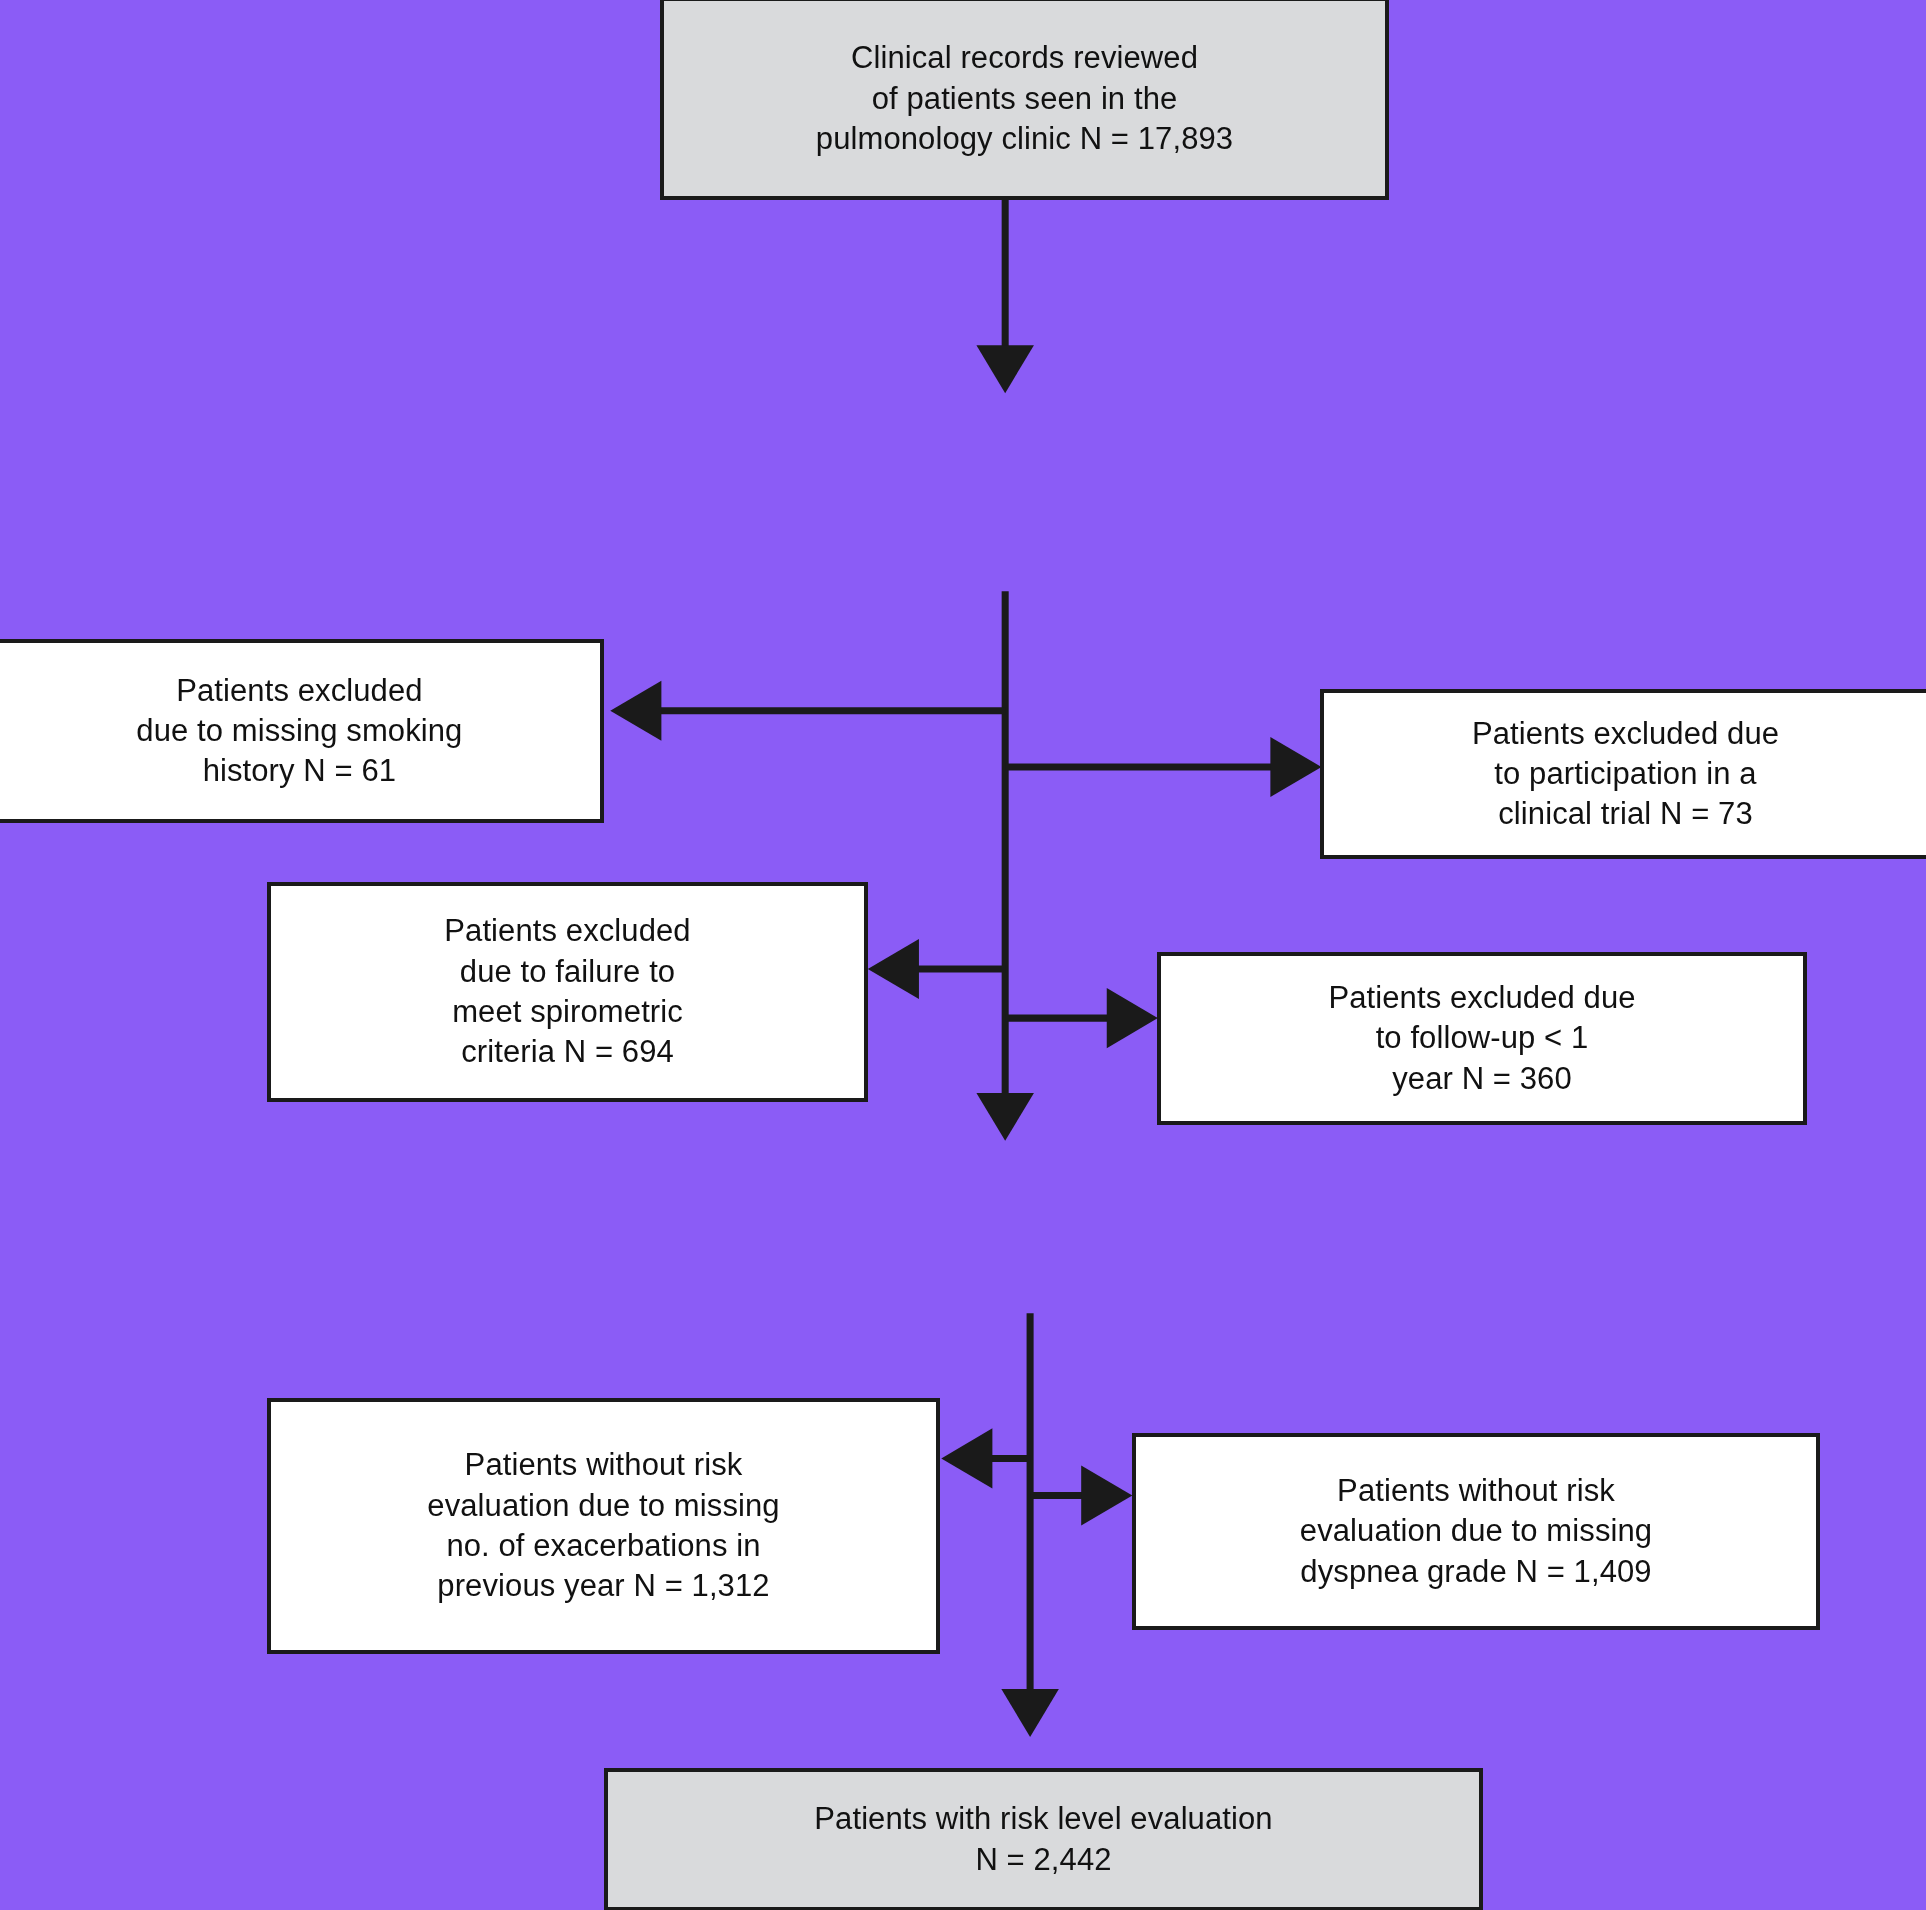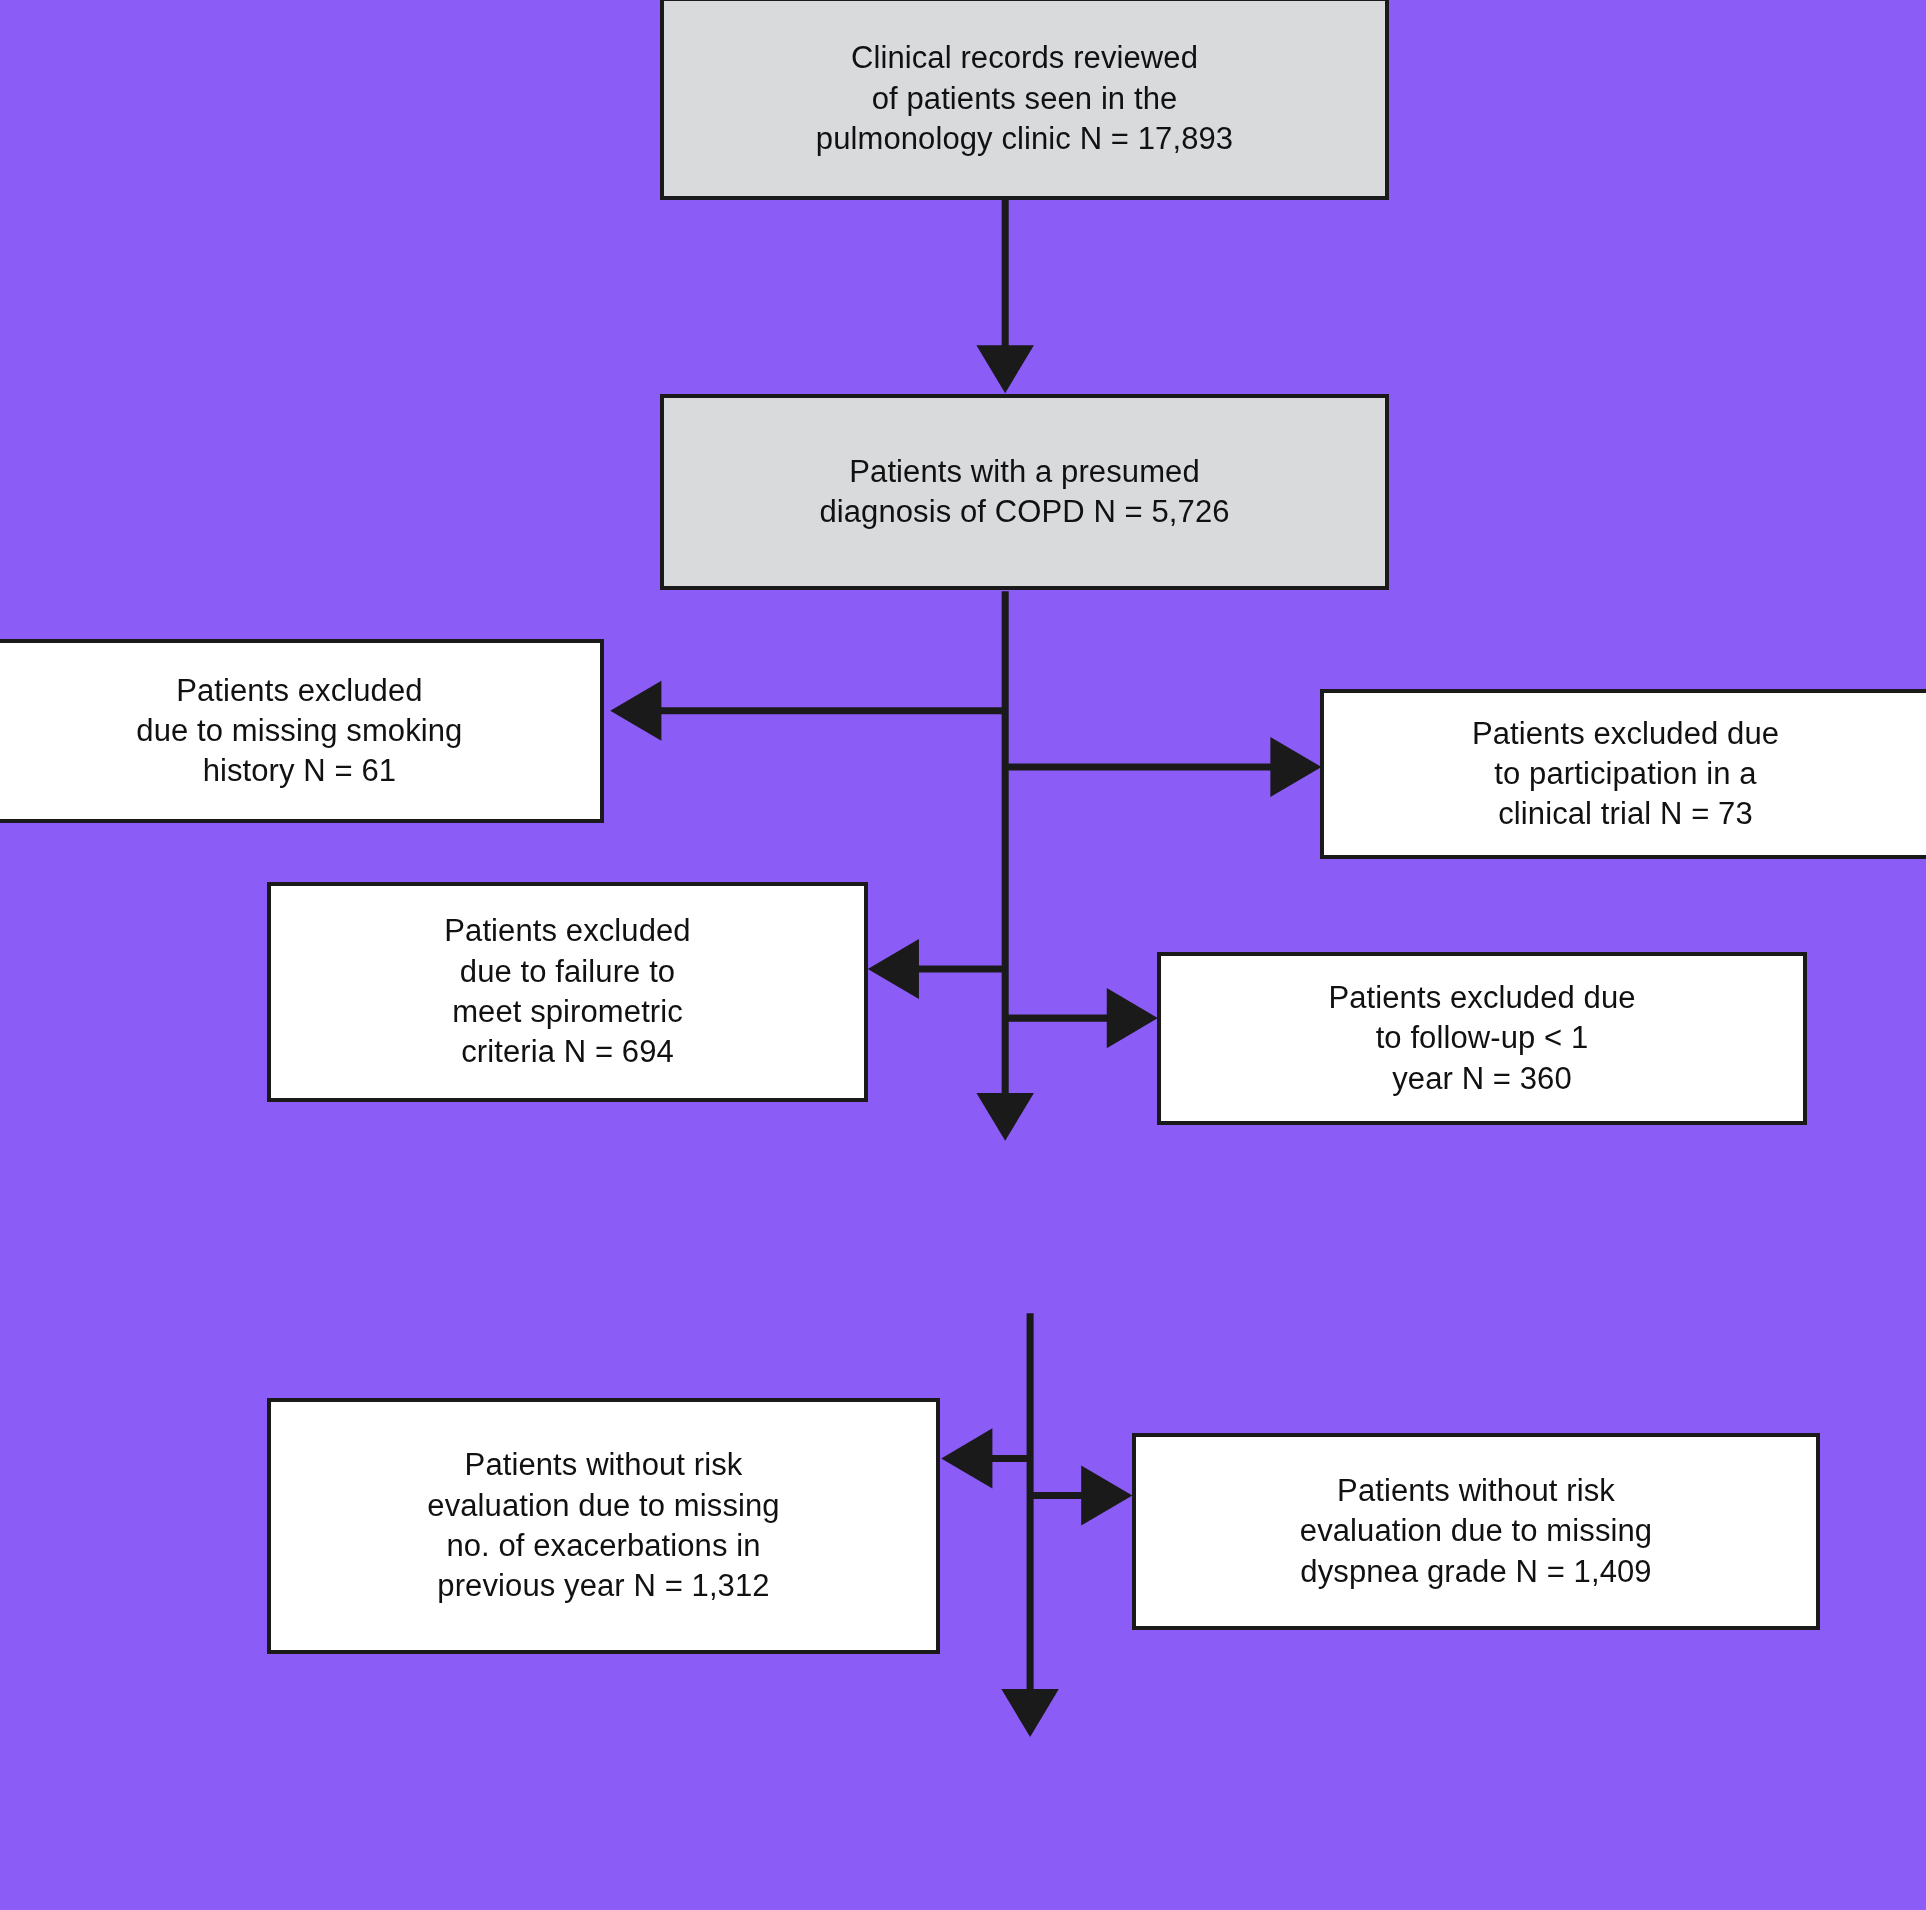--- a/index.html
+++ b/index.html
@@ -109,24 +109,20 @@
       <polygon points="1772,2340 1692,2293 1692,2387" fill="#1a1a1a"></polygon>
     </g>
   </svg>
 
   <div class="node filled" style="left:660px; top:-2.6px; width:729px; height:203px;">
     <span class="node-text">Clinical records reviewed
 of patients seen in the
 pulmonology clinic N = 17,893</span>
   </div>
 
-  <div class="node filled" style="left:660px; top:394px; width:729px; height:196px;">
-    <span class="node-text">Patients with a presumed
-diagnosis of COPD N = 5,726</span>
-  </div>
 
   <div class="node plain" style="left:-5.1px; top:639px; width:609px; height:184px;">
     <span class="node-text">Patients excluded
 due to missing smoking
 history N = 61</span>
   </div>
 
   <div class="node plain" style="left:1320px; top:689px; width:611px; height:170px;">
     <span class="node-text">Patients excluded due
 to participation in a
@@ -153,15 +149,19 @@
 no. of exacerbations in
 previous year N = 1,312</span>
   </div>
 
   <div class="node plain" style="left:1132px; top:1433px; width:688px; height:197px;">
     <span class="node-text">Patients without risk
 evaluation due to missing
 dyspnea grade N = 1,409</span>
   </div>
 
+  <div class="node filled" style="left:604px; top:1768px; width:879px; height:143px;">
+    <span class="node-text">Patients with risk level evaluation
+N = 2,442</span>
+  </div>
 
 </div>
 
 
 </body></html>

